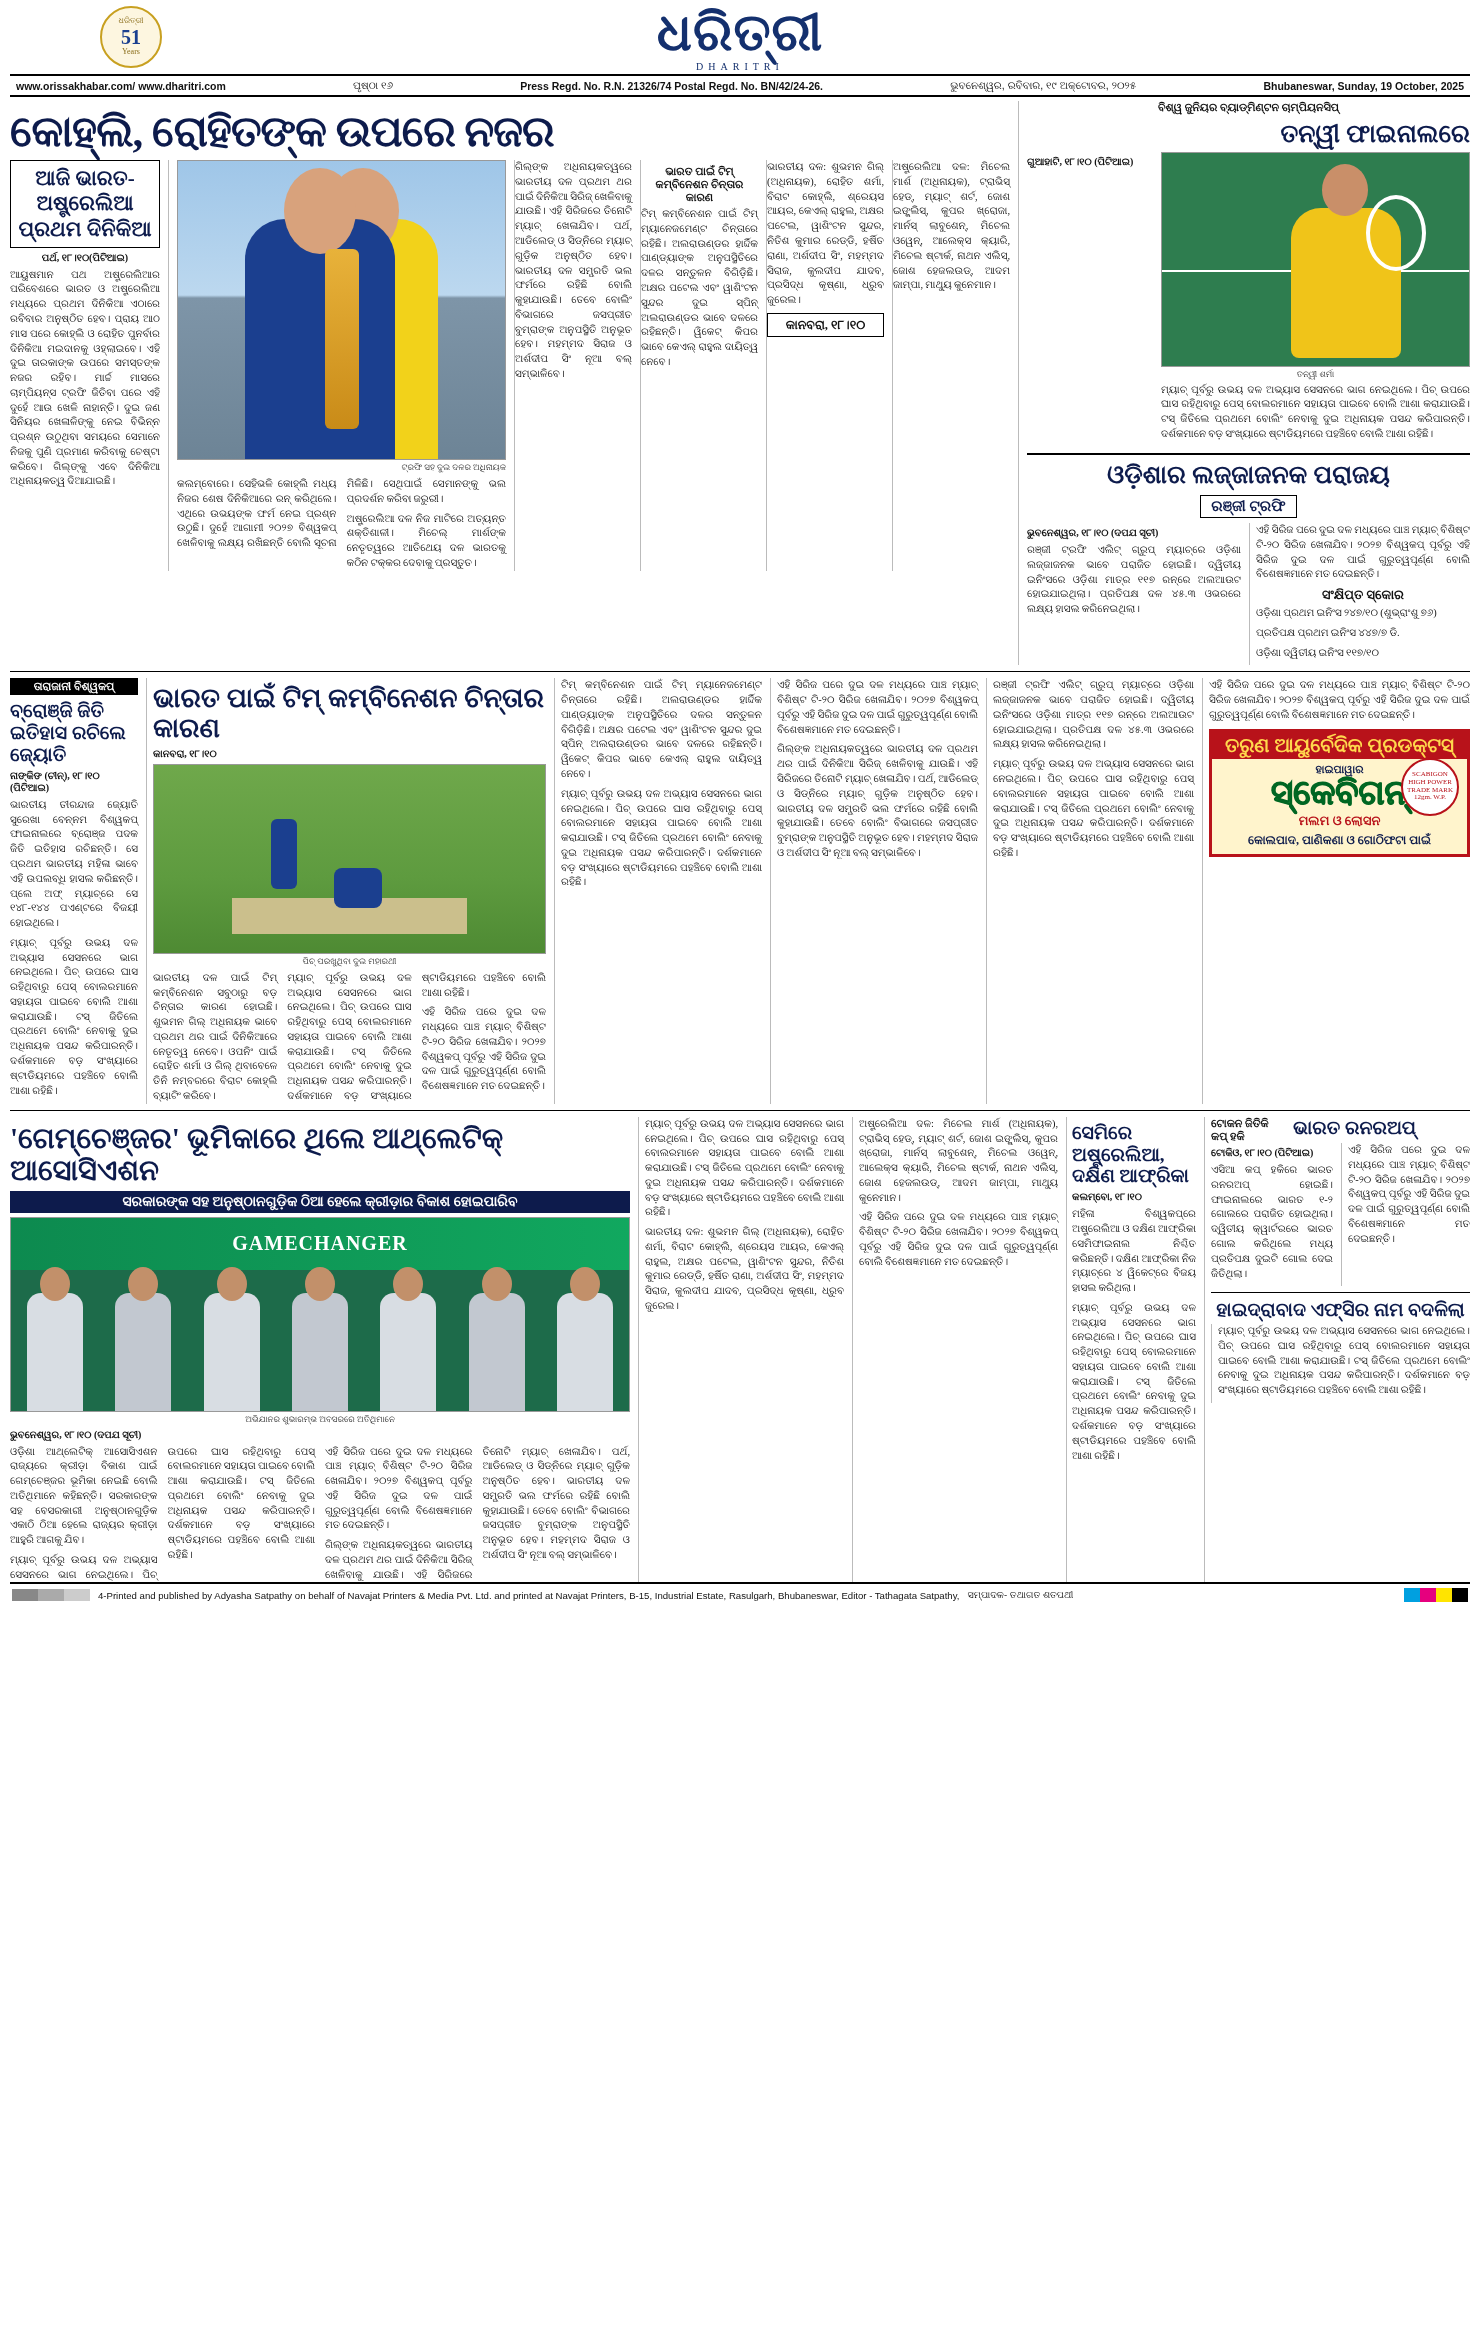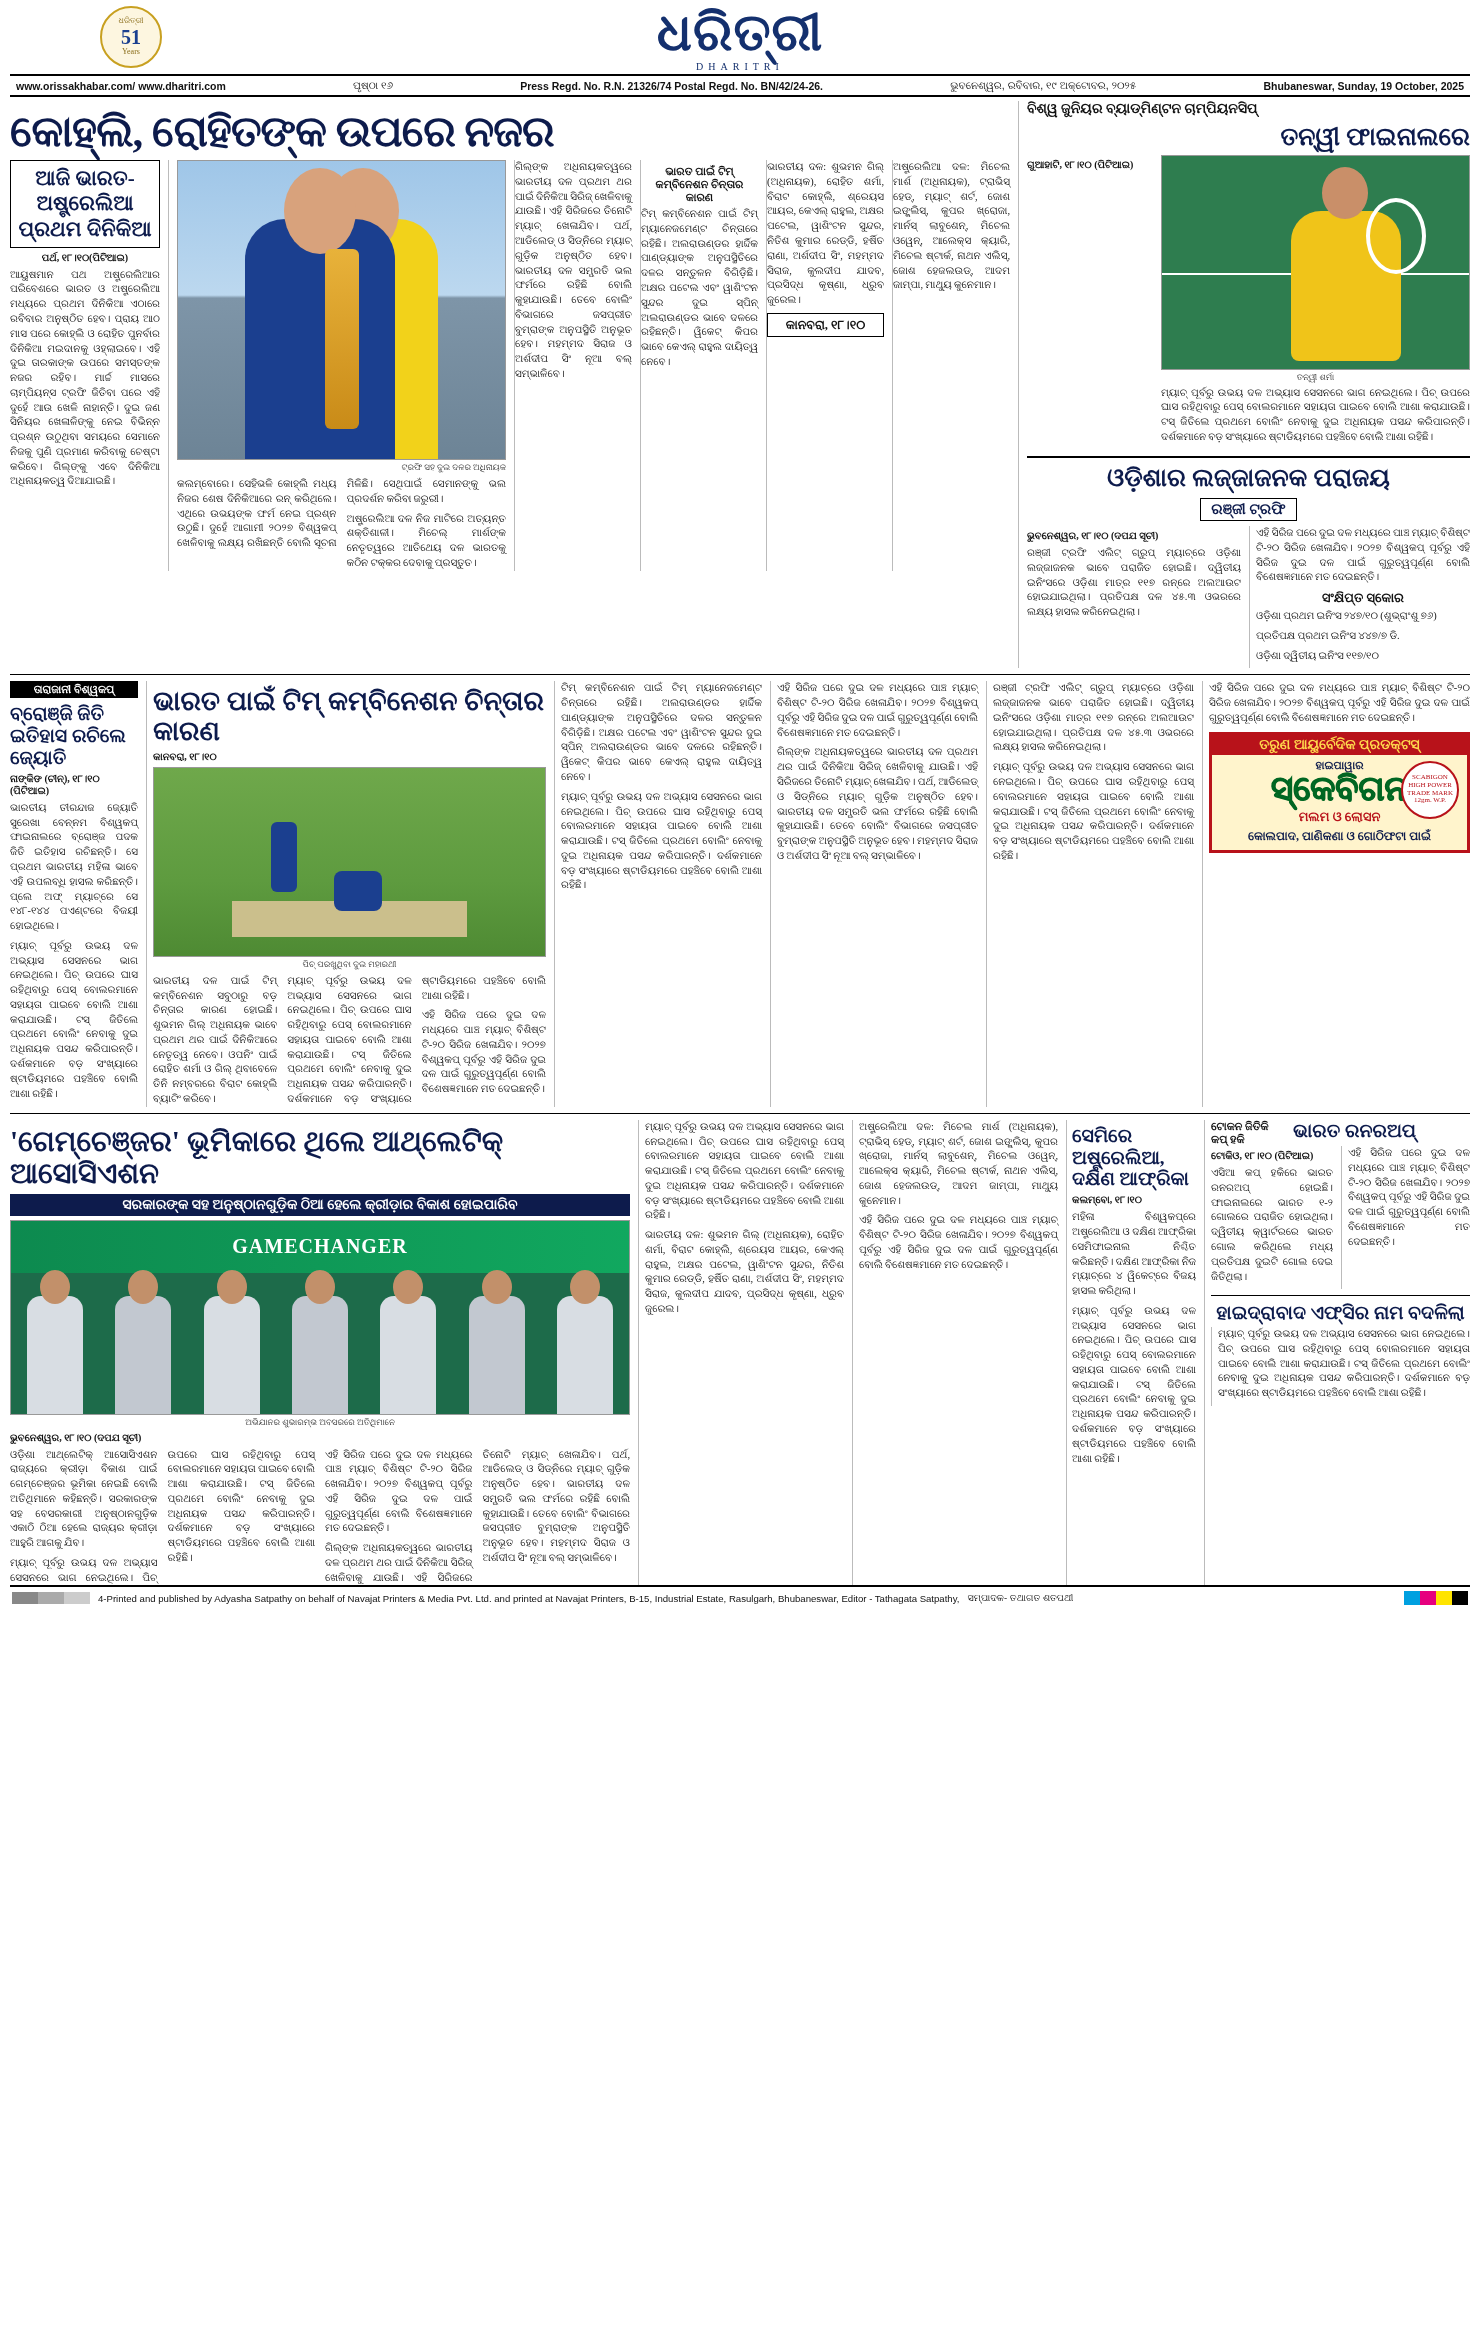--- a/index.html
+++ b/index.html
@@ -132,21 +132,21 @@
   
   .ad {
     border: 3px solid #b8121a;
     background: #fff4cc;
     padding: 6px;
     text-align: center;
     position: relative;
   }
   .ad .ad-top {
     background: #b8121a; color: #ffd84d; font-weight: bold;
-    font-size: 14px; padding: 2px; margin: -6px -6px 4px -6px;
+    font-size: 20px; padding: 2px; margin: -6px -6px 4px -6px;
   }
   .ad .ad-name {
     font-size: 34px; font-weight: bold; color: #0b7a2a;
     -webkit-text-stroke: 1px #062; line-height: 1;
   }
   .ad .ad-sub { font-size: 13px; font-weight: bold; color: #b8121a; margin-top: 3px; }
   .ad .ad-foot { font-size: 12px; font-weight: bold; color: #0d1b4c; margin-top: 4px; }
   .ad .seal {
     position: absolute; right: 8px; top: 26px;
     width: 58px; height: 58px; border-radius: 50%;
@@ -304,21 +304,21 @@
 
         <div style="flex:0 0 118px;" class="vline">
           <div class="body-text">
               <p>ଅଷ୍ଟ୍ରେଲିଆ ଦଳ: ମିଚେଲ ମାର୍ଶ (ଅଧିନାୟକ), ଟ୍ରାଭିସ୍ ହେଡ୍, ମ୍ୟାଟ୍ ଶର୍ଟ, ଜୋଶ ଇଙ୍ଗ୍ଲିସ୍, କୁପର ଖ୍ରୋଜା, ମାର୍ନସ୍ ଲାବୁଶେନ୍, ମିଚେଲ ଓୱେନ୍, ଆଲେକ୍ସ କ୍ୟାରି, ମିଚେଲ ଷ୍ଟାର୍କ, ନାଥନ ଏଲିସ୍, ଜୋଶ ହେଜଲଉଡ୍, ଆଦମ ଜାମ୍ପା, ମାଥ୍ୟୁ କୁନେମାନ।</p>
             </div>
         </div>
       </div>
     </div>
 
     <div class="col vline" style="padding-left:8px;">
-      <div style="font-size:14px; font-weight:bold;">ବିଶ୍ୱ ଜୁନିୟର ବ୍ୟାଡ୍‌ମିଣ୍ଟନ ଚାମ୍ପିୟନସିପ୍</div>
+      <div style="font-size:11px; text-align:center; font-weight:bold;">ବିଶ୍ୱ ଜୁନିୟର ବ୍ୟାଡ୍‌ମିଣ୍ଟନ ଚାମ୍ପିୟନସିପ୍</div>
       <h2 class="sec-head" style="text-align:right;">ତନ୍ୱୀ ଫାଇନାଲରେ</h2>
       <div class="cols">
         <div style="flex:0 0 120px;">
           <div class="dateline" style="text-align:left;">ଗୁଆହାଟି, ୧୮।୧୦ (ପିଟିଆଇ)</div>
         </div>
         <div class="col" style="padding-left:6px;">
           <div class="photo ph-badminton">
             <div class="court"></div>
               <div class="netline"></div>
             <div class="player"></div>

